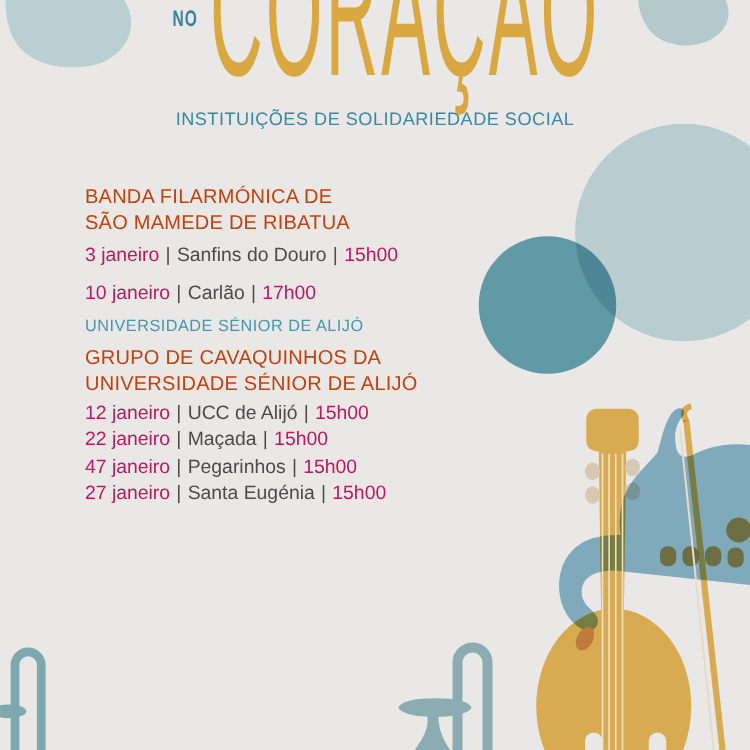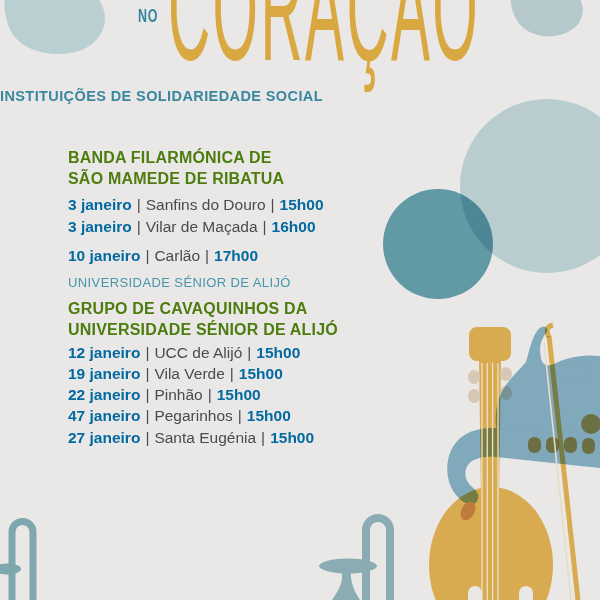--- a/index.html
+++ b/index.html
@@ -16,33 +16,33 @@
     font-size:16px;font-weight:700;color:#35859e;letter-spacing:1px;
     transform:scale(.78,1.12);transform-origin:0 0;
   }
   .title-main{
     position:absolute;left:168px;top:-78px;
     font-size:150px;font-weight:400;color:#d9a840;
     letter-spacing:6px;white-space:nowrap;
     transform:scale(.39,1);transform-origin:0 0;
   }
   .subtitle{
-    position:absolute;left:0;top:88px;width:600px;
-    font-size:14.5px;font-weight:700;color:#3a87a0;letter-spacing:.4px;
+    position:absolute;left:0;top:88px;width:600px;text-align:center;
+    font-size:14.5px;font-weight:400;color:#3a87a0;letter-spacing:.4px;
   }
 
   .content{position:absolute;left:68px;top:147px;width:430px}
   .section + .section{margin-top:8px}
-  .h-line{font-size:16px;line-height:21px;font-weight:700;color:#4d7c0f;letter-spacing:.2px}
+  .h-line{font-size:16px;line-height:21px;font-weight:400;color:#c2410c;letter-spacing:.2px}
   .subheading{font-size:13px;line-height:15px;font-weight:400;color:#4896ad;letter-spacing:.4px}
   .rows{margin-top:5px}
   .section:last-child .rows{margin-top:2px}
   .row{font-size:15.5px;line-height:21.5px;color:#4b4b4d}
   .section:last-child .row{line-height:21.3px}
-  .row .strong{font-weight:700;color:#0369a1}
+  .row .strong{font-weight:400;color:#be185d}
   .sep{color:#4b4b4d;margin:0 5px}
 </style>
 </head>
 <body>
 
 <div class="poster">
 
   <svg class="deco" viewBox="0 0 600 600" aria-hidden="true">
 
     <path fill="#bacfd1" d="M10,-25 C40,-32 80,-25 98,-2 C112,18 104,40 82,50 C58,58 28,54 14,36 C2,20 2,-10 10,-25 Z"></path>
@@ -122,23 +122,20 @@
 
   <div class="content">
 
     <div class="section">
       <div class="h-line">BANDA FILARMÓNICA DE</div>
       <div class="h-line">SÃO MAMEDE DE RIBATUA</div>
       <div class="rows">
         <div class="row">
           <span class="strong">3 janeiro</span><span class="sep">|</span><span>Sanfins do Douro</span><span class="sep">|</span><span class="strong">15h00</span>
         </div>
-        <div class="row">
-          <span class="strong">3 janeiro</span><span class="sep">|</span><span>Vilar de Maçada</span><span class="sep">|</span><span class="strong">16h00</span>
-        </div>
       </div>
     </div>
 
     <div class="section">
       <div class="rows">
         <div class="row">
           <span class="strong">10 janeiro</span><span class="sep">|</span><span>Carlão</span><span class="sep">|</span><span class="strong">17h00</span>
         </div>
       </div>
     </div>
@@ -150,24 +147,21 @@
     </div>
 
     <div class="section">
       <div class="h-line">GRUPO DE CAVAQUINHOS DA</div>
       <div class="h-line">UNIVERSIDADE SÉNIOR DE ALIJÓ</div>
       <div class="rows">
         <div class="row">
           <span class="strong">12 janeiro</span><span class="sep">|</span><span>UCC de Alijó</span><span class="sep">|</span><span class="strong">15h00</span>
         </div>
         <div class="row">
-          <span class="strong">19 janeiro</span><span class="sep">|</span><span>Vila Verde</span><span class="sep">|</span><span class="strong">15h00</span>
-        </div>
-        <div class="row">
-          <span class="strong">22 janeiro</span><span class="sep">|</span><span>Pinhão</span><span class="sep">|</span><span class="strong">15h00</span>
+          <span class="strong">22 janeiro</span><span class="sep">|</span><span>Maçada</span><span class="sep">|</span><span class="strong">15h00</span>
         </div>
         <div class="row">
           <span class="strong">47 janeiro</span><span class="sep">|</span><span>Pegarinhos</span><span class="sep">|</span><span class="strong">15h00</span>
         </div>
         <div class="row">
           <span class="strong">27 janeiro</span><span class="sep">|</span><span>Santa Eugénia</span><span class="sep">|</span><span class="strong">15h00</span>
         </div>
       </div>
     </div>
 

